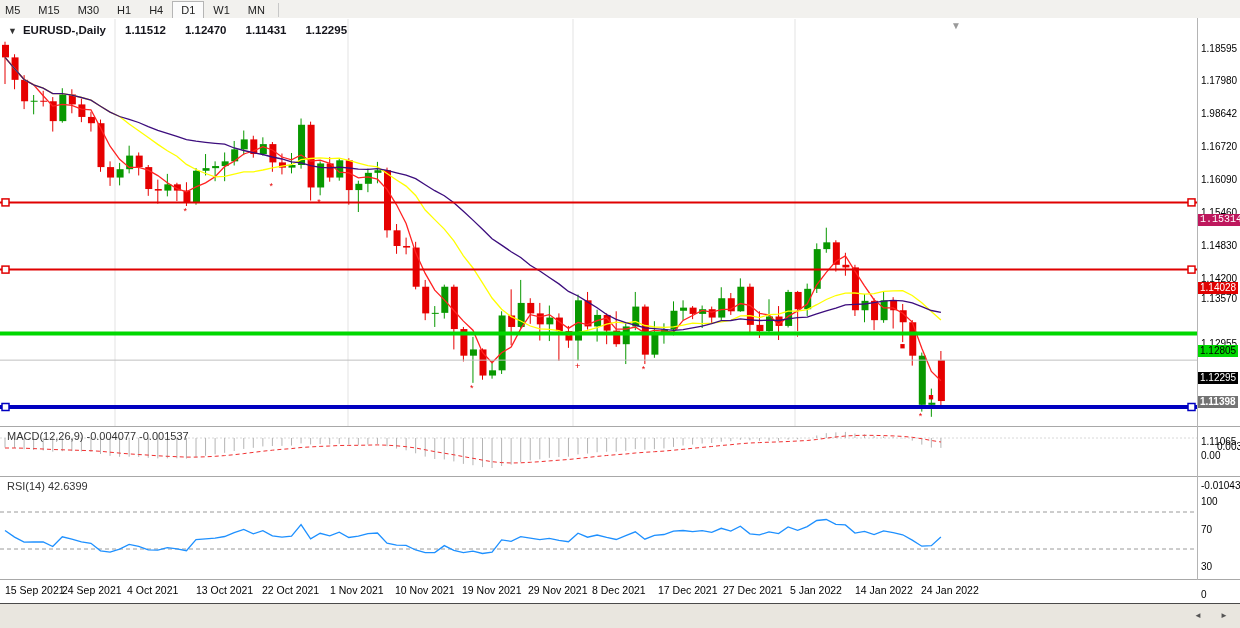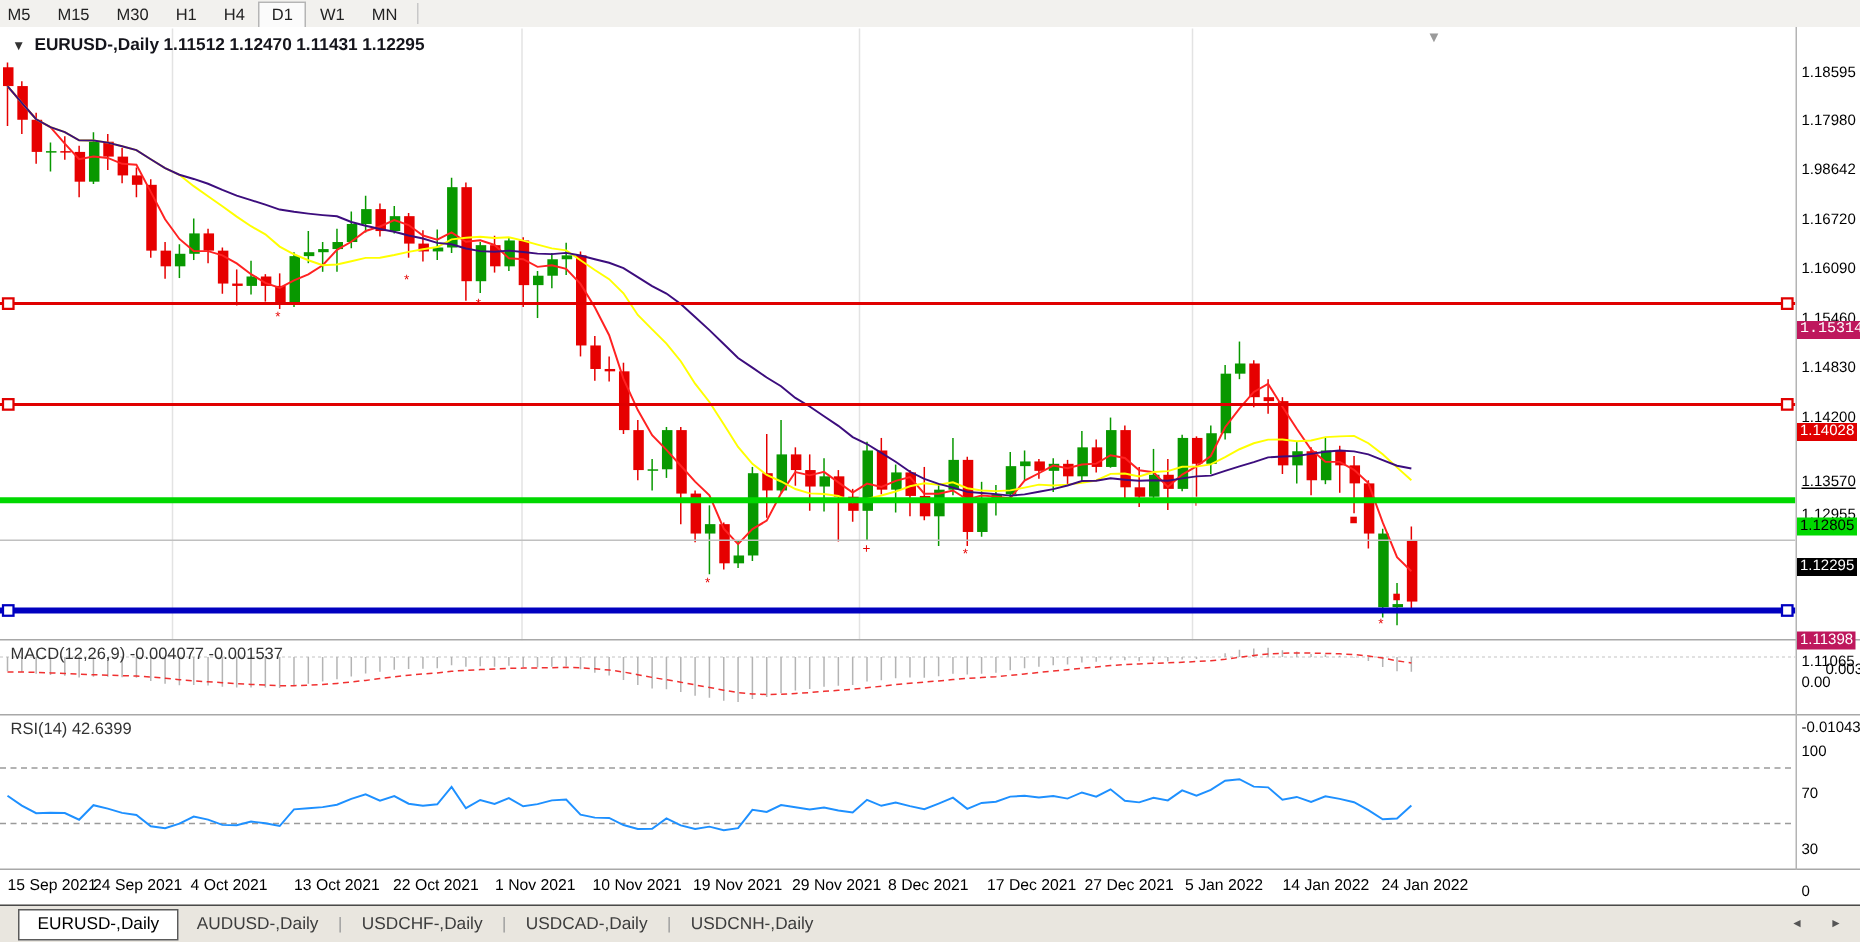--- a/index.html
+++ b/index.html
@@ -12,21 +12,21 @@
   .tbsep{display:inline-block;width:1px;height:14px;background:#c8c8c8;vertical-align:middle;margin:0 4px;}
   
   #chartwrap{position:absolute;left:0;top:18px;width:1240px;height:585px;background:#fff;}
   svg{position:absolute;left:0;}
   #mainsvg{top:0;}
   #macdsvg{top:409px;}
   #rsisvg{top:459px;}
   .hsep{position:absolute;left:0;width:1240px;height:1px;background:#a8a8a8;}
   #vsep{position:absolute;left:1197px;top:0;width:1px;height:562px;background:#b4b4b4;}
   #title{position:absolute;left:8px;top:6px;font-size:11.5px;font-weight:bold;color:#15151c;}
-  #title .num{margin-left:3px;}
+  #title .num{margin-left:19px;}
   #collapse{color:#333;font-size:9px;margin-right:6px;}
   .indlabel{position:absolute;left:7px;font-size:11px;color:#333;}
   #macdlabel{top:412px;}
   #rsilabel{top:462px;}
   #shiftarrow{position:absolute;left:951px;top:2px;color:#9a9a9a;font-size:10px;}
   .tick{position:absolute;left:1201px;font-size:10px;color:#000;white-space:nowrap;}
   .badge{position:absolute;left:1198px;font-size:10px;padding:0 2px;height:12px;line-height:12px;white-space:nowrap;}
   .dlabel{position:absolute;top:566px;font-size:10.5px;color:#000;white-space:nowrap;}
   
   #tabbar{position:absolute;left:0;top:603px;width:1240px;height:25px;background:#e9e6df;border-top:1px solid #4a4a4a;white-space:nowrap;}
@@ -393,36 +393,36 @@
 
     <div id="axislabels">
         <div class="tick" style="top: 25px;">1.18595</div>
         <div class="tick" style="top: 57.13px;">1.17980</div>
         <div class="tick" style="top: 90.0436px;">1.98642</div>
         <div class="tick" style="top: 122.957px;">1.16720</div>
         <div class="tick" style="top: 155.871px;">1.16090</div>
         <div class="tick" style="top: 188.785px;">1.15460</div>
         <div class="tick" style="top: 221.698px;">1.14830</div>
         <div class="tick" style="top: 254.612px;">1.14200</div>
-        <div class="tick" style="top: 298px; text-decoration: underline;">1.13570</div>
+        <div class="tick" style="top: 275px;">1.13570</div>
         <div class="tick" style="top: 319.655px;">1.12955</div>
         <div class="tick" style="top: 385.483px; margin-left: 40px;">1.11695</div>
         <div class="tick" style="top: 418.396px;">1.11065</div>
         <div class="tick" style="top: 422.912px; padding-left: 16px;">0.00316</div>
         <div class="tick" style="top: 432px;">0.00</div>
         <div class="tick" style="top: 461.997px;">-0.01043</div>
         <div class="tick" style="top: 478.25px;">100</div>
         <div class="tick" style="top: 506px;">70</div>
         <div class="tick" style="top: 543px;">30</div>
         <div class="tick" style="top: 570.75px;">0</div>
         <div class="badge" style="top: 196.412px; background: #be185d; color: rgb(255, 255, 255); font-family: Liberation Mono, monospace;">1.15314</div>
         <div class="badge" style="top: 263.598px; background: rgb(224, 0, 0); color: rgb(255, 255, 255);">1.14028</div>
         <div class="badge" style="top: 327.492px; background: rgb(0, 216, 0); color: rgb(0, 0, 0);">1.12805</div>
         <div class="badge" style="top: 354.136px; background: rgb(0, 0, 0); color: rgb(255, 255, 255);">1.12295</div>
-        <div class="badge" style="top: 403px; background: #be185d; color: rgb(255, 255, 255);">1.11398</div>
+        <div class="badge" style="top: 378px; background: #737373; color: rgb(255, 255, 255); font-weight: bold;">1.11398</div>
       </div>
     <div id="dateaxis">
         <div class="dlabel" style="left: 5px;">15 Sep 2021</div>
         <div class="dlabel" style="left: 62px;">24 Sep 2021</div>
         <div class="dlabel" style="left: 127px;">4 Oct 2021</div>
         <div class="dlabel" style="left: 196px;">13 Oct 2021</div>
         <div class="dlabel" style="left: 262px;">22 Oct 2021</div>
         <div class="dlabel" style="left: 330px;">1 Nov 2021</div>
         <div class="dlabel" style="left: 395px;">10 Nov 2021</div>
         <div class="dlabel" style="left: 462px;">19 Nov 2021</div>
@@ -430,17 +430,16 @@
         <div class="dlabel" style="left: 592px;">8 Dec 2021</div>
         <div class="dlabel" style="left: 658px;">17 Dec 2021</div>
         <div class="dlabel" style="left: 723px;">27 Dec 2021</div>
         <div class="dlabel" style="left: 790px;">5 Jan 2022</div>
         <div class="dlabel" style="left: 855px;">14 Jan 2022</div>
         <div class="dlabel" style="left: 921px;">24 Jan 2022</div>
       </div>
   </div>
 
   <div id="tabbar">
-    <span id="tabs"><span class="tab active">EURUSD-,Daily</span><span class="tab">AUDUSD-,Daily</span><span class="tabsep">|</span><span class="tab">USDCHF-,Daily</span><span class="tabsep">|</span><span class="tab">USDCAD-,Daily</span><span class="tabsep">|</span><span class="tab">USDCNH-,Daily</span></span>
     <span id="tabarrows">◄ ►</span>
   </div>
 
 </div>
 
 </body></html>

